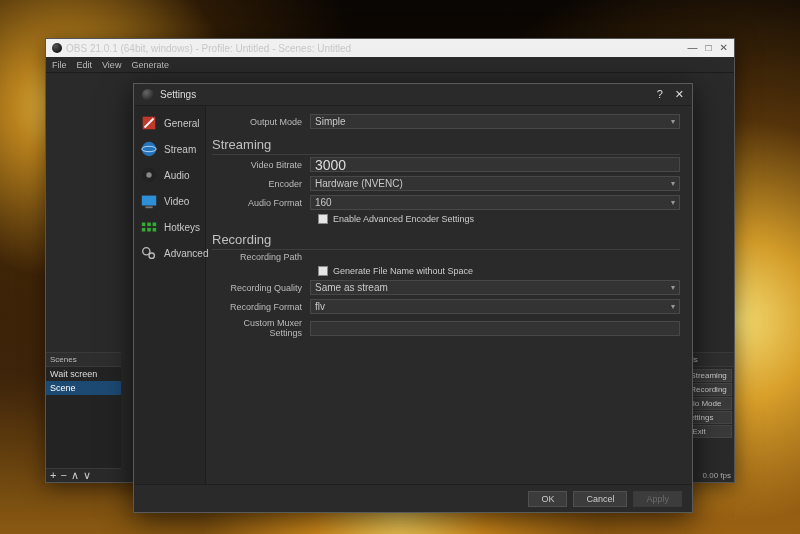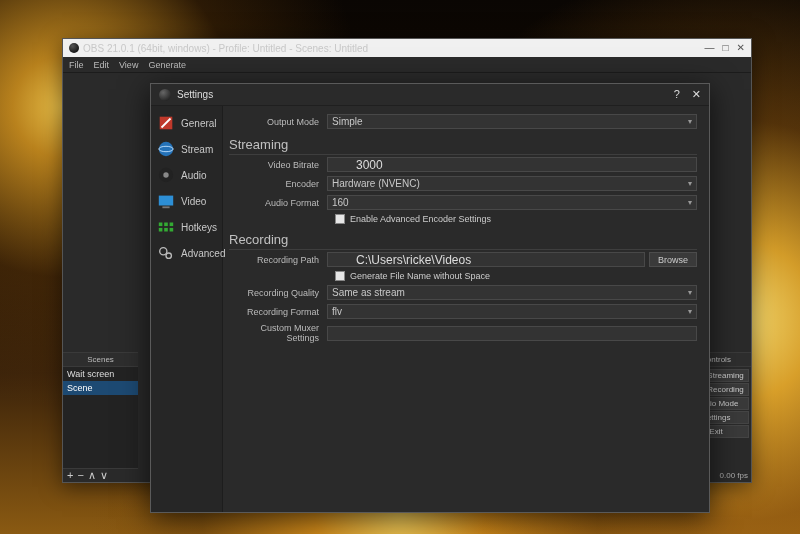--- a/index.html
+++ b/index.html
@@ -10,21 +10,21 @@
   position: absolute; inset: 0;
   background:
     radial-gradient(circle at 8% 20%, rgba(255,210,80,0.9) 0%, rgba(255,180,40,0.7) 6%, rgba(120,70,10,0.3) 20%, transparent 35%),
     radial-gradient(circle at 92% 60%, rgba(255,230,120,0.95) 0%, rgba(255,190,50,0.8) 10%, rgba(180,110,20,0.4) 25%, transparent 45%),
     radial-gradient(ellipse at 50% 95%, rgba(255,220,100,0.9) 0%, rgba(240,160,30,0.7) 15%, rgba(120,70,10,0.2) 35%, transparent 55%),
     linear-gradient(180deg, #0a0603 0%, #1a0f04 40%, #3a220a 70%, #8a5a12 100%);
 }
 
 
 .obs-window {
-  position: absolute; left: 62px; top: 38px; width: 690px; height: 445px;
+  position: absolute; left: 45px; top: 38px; width: 690px; height: 445px;
   background: #2a2a2a; border: 1px solid #555; display: flex; flex-direction: column;
   box-shadow: 0 4px 20px rgba(0,0,0,0.5);
 }
 .obs-titlebar {
   height: 18px; background: #f0f0f0; display: flex; align-items: center; padding: 0 6px;
 }
 .obs-titlebar .title { color: #444; font-size: 9px; flex: 1; display: flex; align-items: center; gap: 4px;}
 .obs-titlebar .title .obs-ico { width:10px;height:10px;border-radius:50%;background:radial-gradient(circle at 35% 30%,#555,#000); }
 .obs-titlebar .win-btns { display:flex; gap:8px; }
 .obs-titlebar .win-btns span { color:#555; font-size:10px; line-height:1; cursor:default; }
@@ -33,21 +33,21 @@
   border-bottom: 1px solid #1c1c1c;
 }
 .obs-menubar span { color: #bbb; font-size: 9px; }
 .obs-body { flex:1; background:#2a2a2a; position:relative; }
 
 
 .obs-bottom {
   position:absolute; left:0; right:0; bottom:0; height:130px; display:flex; padding:0;
 }
 .panel { border-top:1px solid #3a3a3a; background:#2a2a2a; display:flex; flex-direction:column; }
-.panel-head { font-size:8px; color:#bbb; padding:2px 4px; text-align:center; border-bottom:1px solid #3a3a3a; background:#2e2e2e; }
+.panel-head { font-size:8px; color:#bbb; padding:2px 4px; border-bottom:1px solid #3a3a3a; background:#2e2e2e; }
 .scenes-panel { width:75px; }
 .scene-list { flex:1; background:#232323; }
 .scene-item { padding:2px 4px; font-size:9px; color:#ddd; }
 .scene-item.active { background:#1d4a73; color:#fff; }
 .scene-tools { height:14px; border-top:1px solid #3a3a3a; display:flex; align-items:center; gap:4px; padding:0 4px; color:#bbb;}
 .scene-tools span{font-size:11px;line-height:1;color:#ccc;}
 .controls-panel { width:70px; margin-left:auto; }
 .controls-list { flex:1; display:flex; flex-direction:column; gap:1px; padding:2px; }
 .ctrl-btn { height:13px; background:#3a3a3a; border:1px solid #454545; font-size:8px; color:#ccc; display:flex; align-items:center; justify-content:center; }
 .status-line { font-size:8px; color:#aaa; padding:2px 3px; text-align:right;}
@@ -77,21 +77,21 @@
 
 .settings-content { flex:1; padding:8px 12px 4px 4px; overflow:hidden;}
 .form-row { display:flex; align-items:center; margin-bottom:4px; }
 .form-row label { width:100px; text-align:right; padding-right:8px; color:#bbb; font-size:9px;}
 .form-row .field { flex:1; }
 .combo, .txt {
   width:100%; height:15px; background:#333; border:1px solid #484848; color:#ddd;
   font-size:9px; padding:0 4px; display:flex; align-items:center; position:relative;
 }
 .combo .chev { position:absolute; right:4px; top:2px; color:#999; font-size:8px; }
-.txt input { width:100%; background:transparent; border:none; outline:none; color:#ddd; font-size:12px;margin-left:24px;}
+.txt input { width:100%; background:transparent; border:none; outline:none; color:#ddd; font-size:14px;}
 .section-head { font-size:13px; color:#c0c0c0; margin:8px 0 2px 2px; border-bottom:1px solid #3e3e3e; padding-bottom:2px;}
 .check-row { display:flex; align-items:center; gap:5px; padding-left:108px; margin-bottom:4px;text-align:right;}
 .check-row .cb { width:10px; height:10px; background:#e6e6e6; border:1px solid #888;}
 .check-row span { font-size:9px; color:#ccc; }
 .browse-btn { height:15px; padding:0 8px; margin-left:4px; background:#3a3a3a; border:1px solid #4c4c4c; font-size:9px; color:#ccc; display:flex; align-items:center;}
 .footer-btns { height:28px; border-top:1px solid #1f1f1f; display:flex; align-items:center; justify-content:flex-end; gap:6px; padding:0 10px;}
 .footer-btns .btn { height:16px; padding:0 12px; background:#3c3c3c; border:1px solid #505050; font-size:9px; color:#ccc; display:flex; align-items:center;}
 .footer-btns .btn.disabled { color:#6a6a6a; border-color:#3a3a3a;}
 </style>
 </head>
@@ -258,26 +258,20 @@
               </div>
           </div>
           <div class="check-row">
             <div class="cb"></div>
             <span>Enable Advanced Encoder Settings</span>
           </div>
 
           <div class="section-head">Recording</div>
           <div class="form-row">
             <label>Recording Path</label>
-            <div class="field" style="display:flex;">
-              <div class="txt" style="flex:1;">
-                  <input value="C:\Users\ricke\Videos" style="">
-                </div>
-              <div class="browse-btn">Browse</div>
-            </div>
           </div>
           <div class="check-row">
             <div class="cb"></div>
             <span>Generate File Name without Space</span>
           </div>
           <div class="form-row">
             <label>Recording Quality</label>
             <div class="field">
                 <div class="combo">
                   <span>Same as stream</span>
@@ -298,16 +292,21 @@
             <label>Custom Muxer Settings</label>
             <div class="field">
                 <div class="txt">
                   <input value="" style="">
                 </div>
               </div>
           </div>
         </div>
       </div>
 
+      <div class="footer-btns">
+        <div class="btn">OK</div>
+        <div class="btn">Cancel</div>
+        <div class="btn disabled">Apply</div>
+      </div>
     </div>
 
   </div>
 </div>
 
 </body></html>

